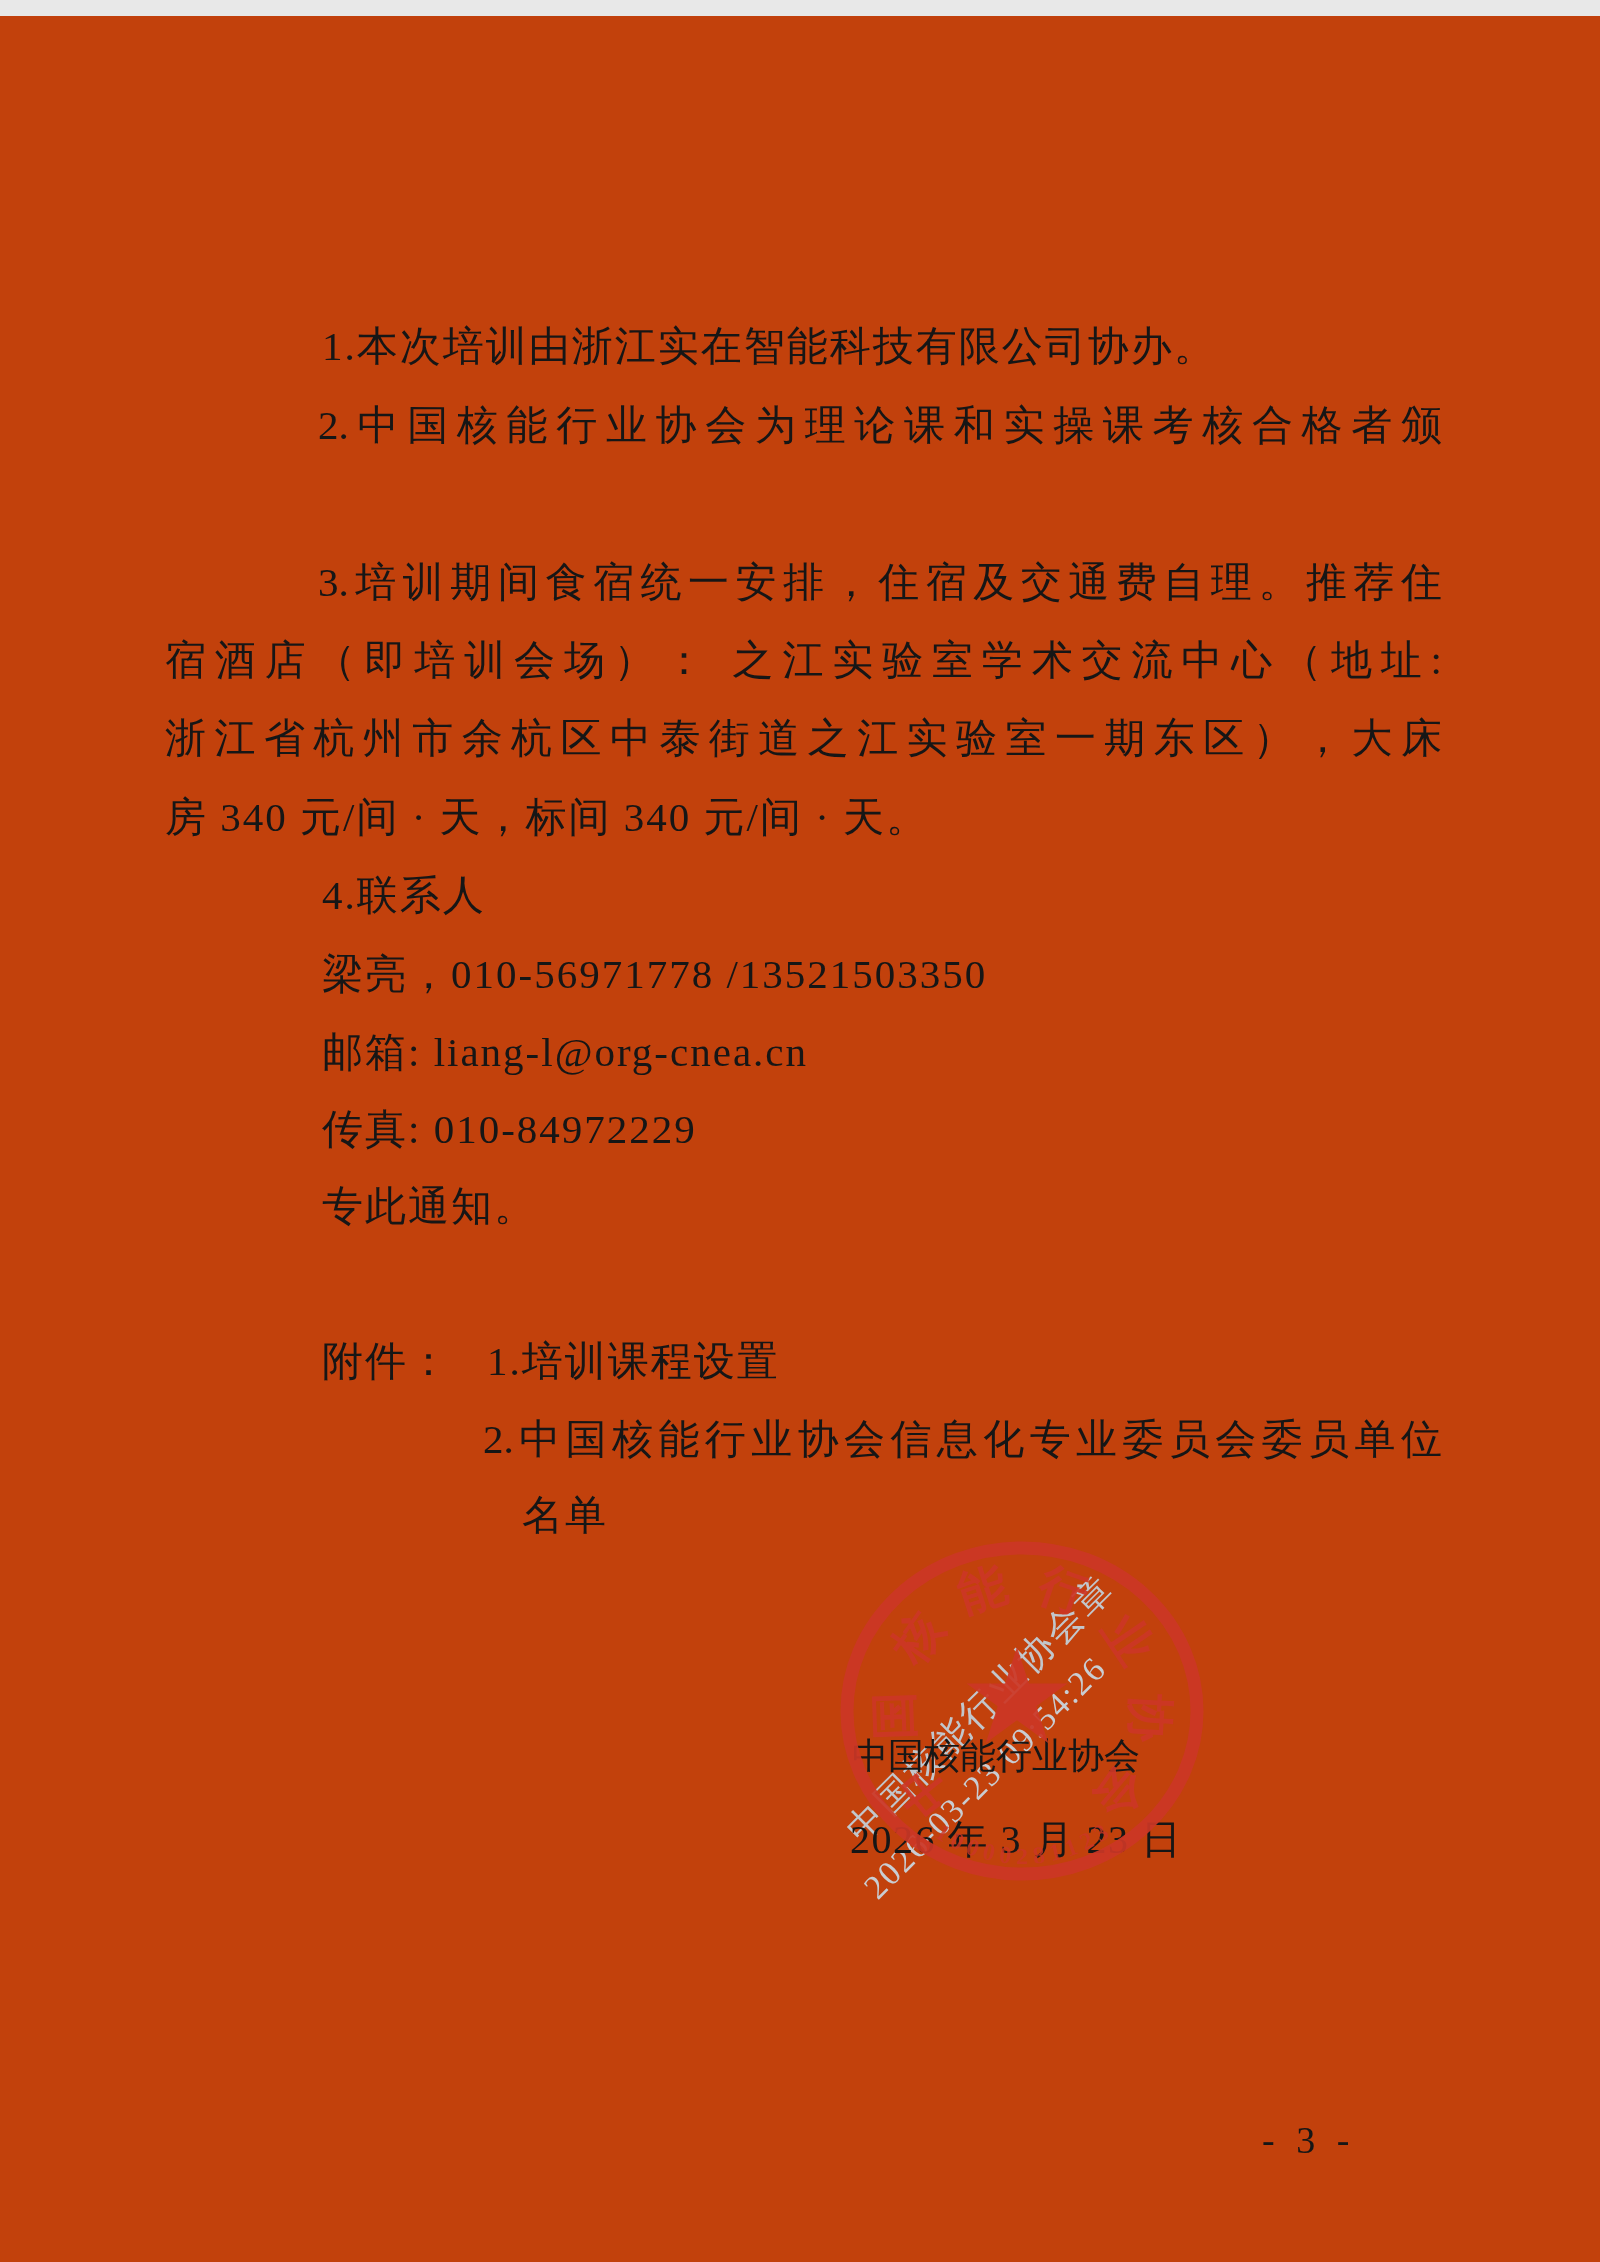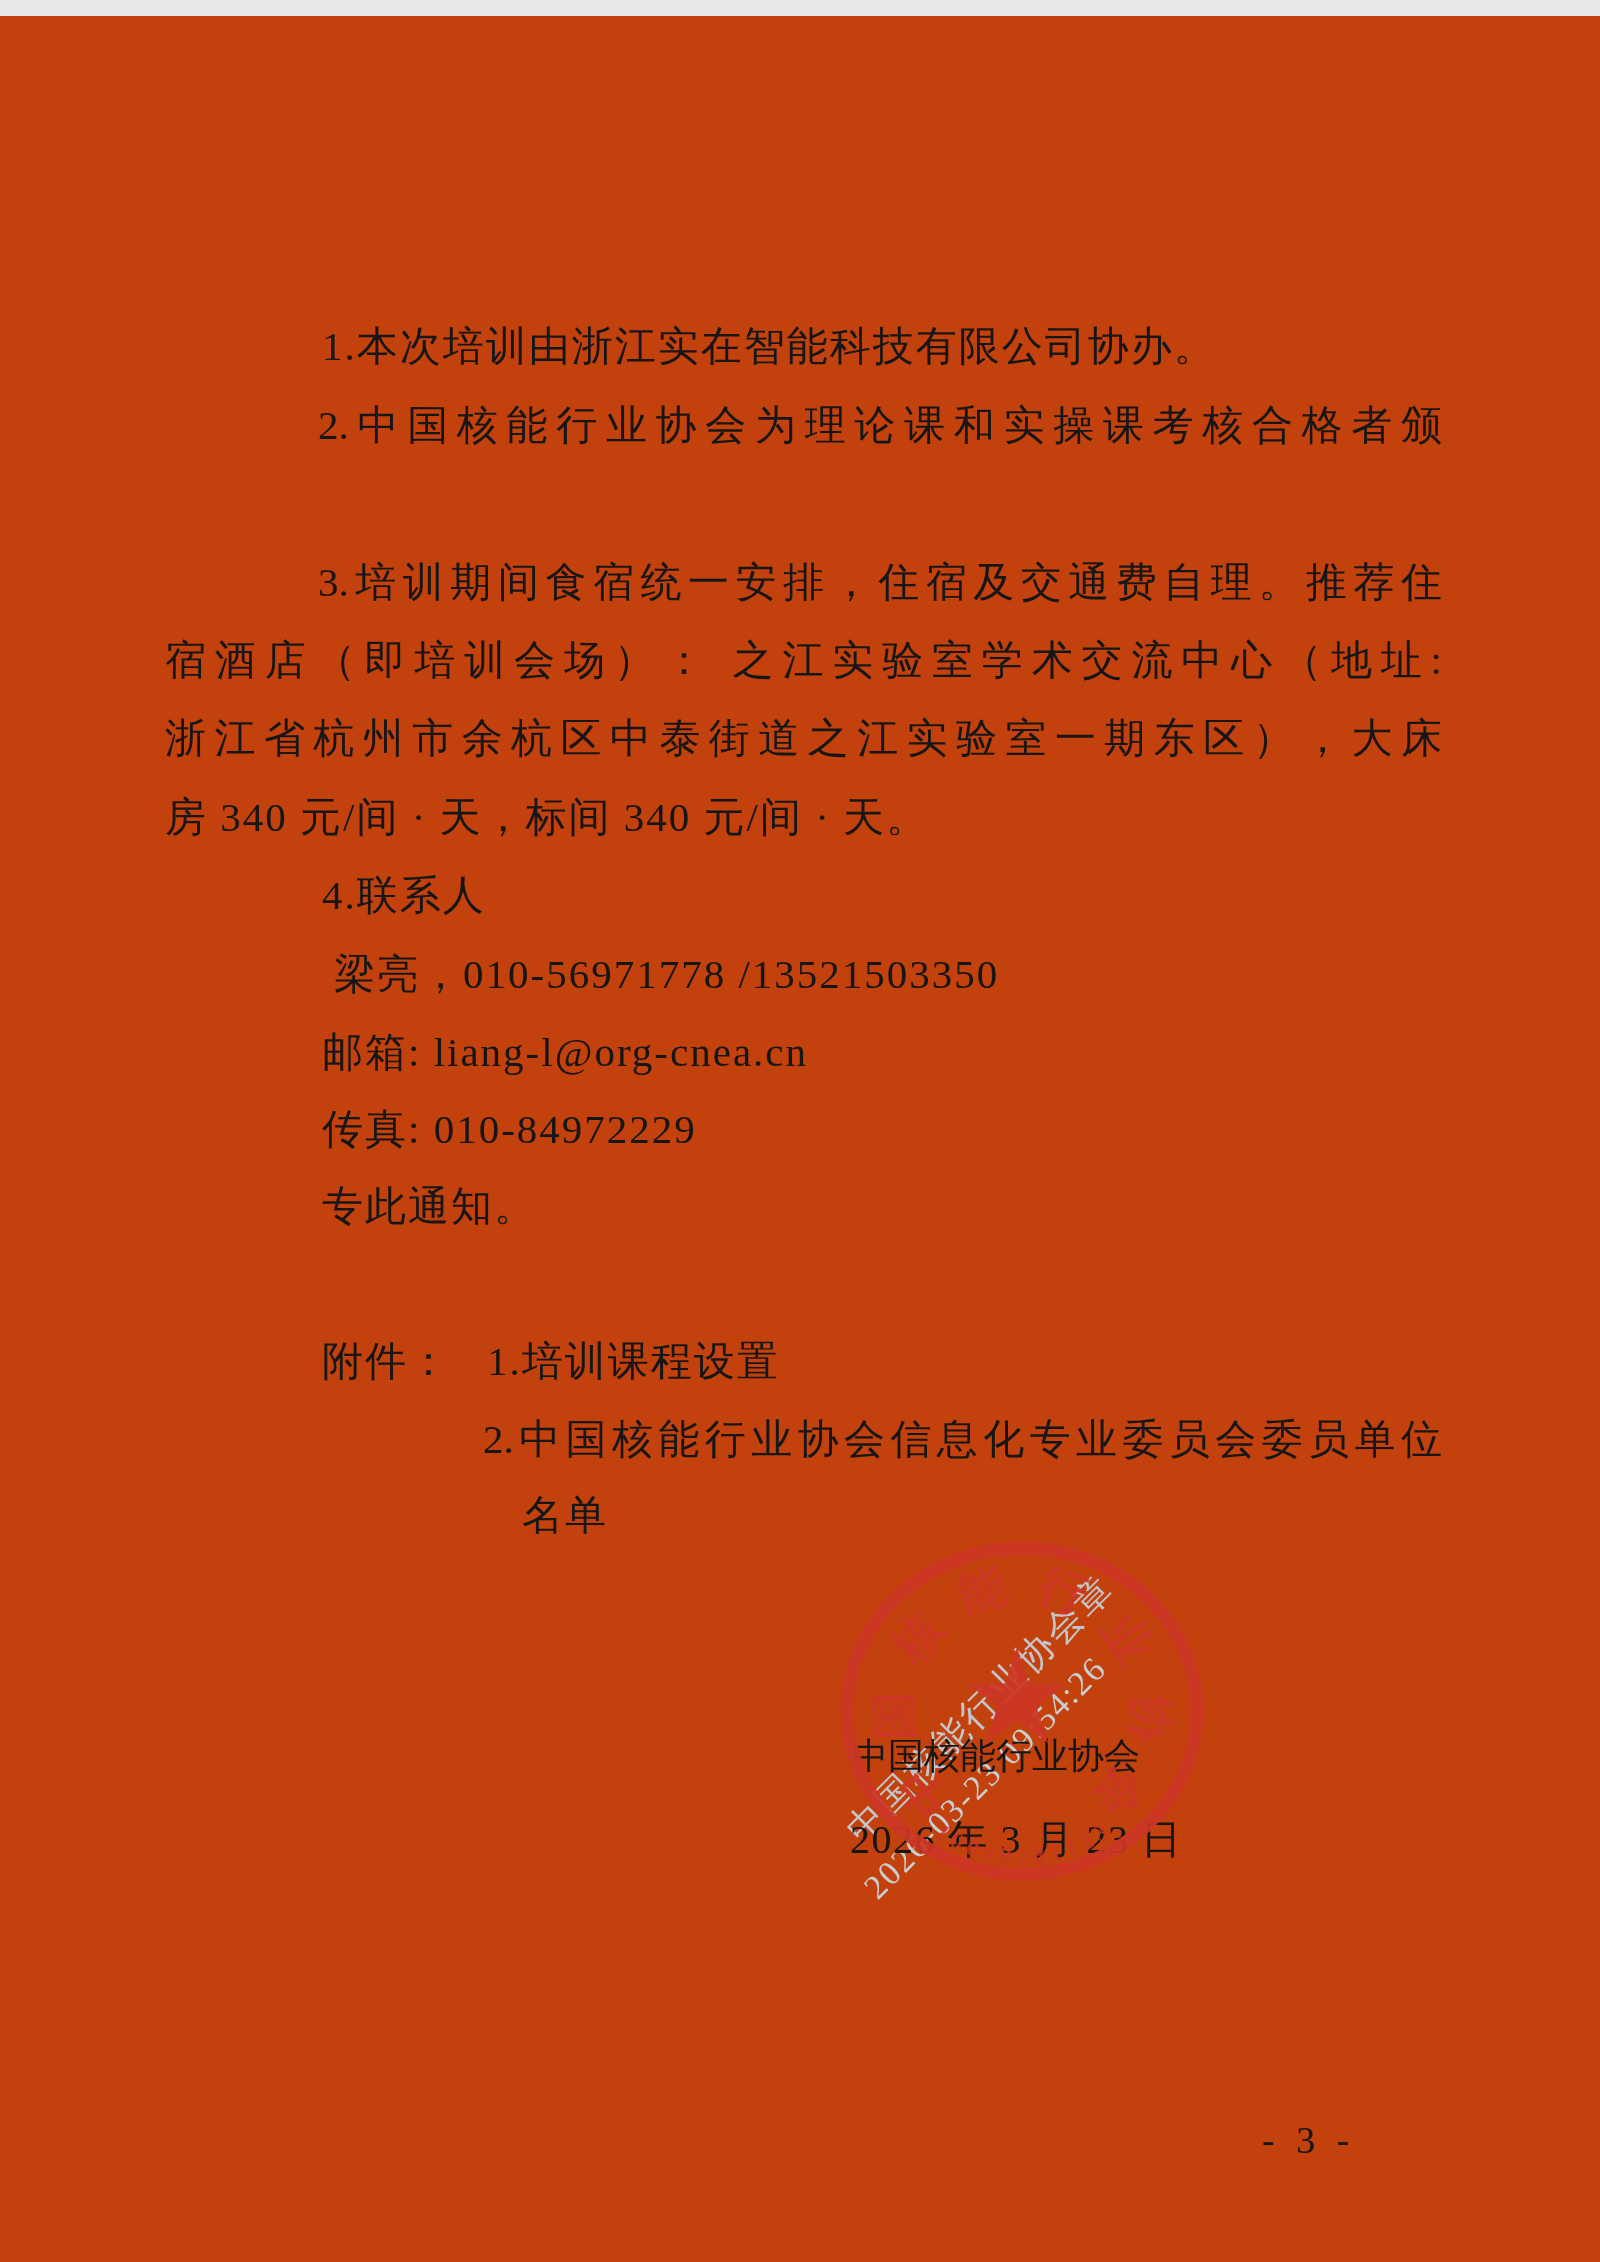--- a/index.html
+++ b/index.html
@@ -27,21 +27,21 @@
   }
   
   .l1 {left:322px; top:307px;}
   .l2 {left:318px; top:386px; width:1124px;}
   .l3 {left:165px; top:464px;}
   .l4 {left:318px; top:543px; width:1124px;}
   .l5 {left:165px; top:621px; width:1277px;}
   .l6 {left:165px; top:699px; width:1277px;}
   .l7 {left:165px; top:778px;}
   .l8 {left:322px; top:856px;text-align:right;}
-  .l9 {left:334px; top:935px;}
+  .l9 {left:322px; top:935px;}
   .l10{left:322px; top:1013px;}
   .l11{left:322px; top:1090px;}
   .l12{left:322px; top:1167px;}
   .att-label{left:322px; top:1322px;}
   .att-1{left:487px; top:1322px;}
   .att-2{left:483px; top:1400px; width:959px;}
   .att-3{left:522px; top:1476px;}
   
   .sig-org {left:852px; top:1720px; font-size:36px; letter-spacing:0;text-align:center;}
   .sig-date{left:850px; top:1801px; font-size:40px; letter-spacing:1.5px;}

